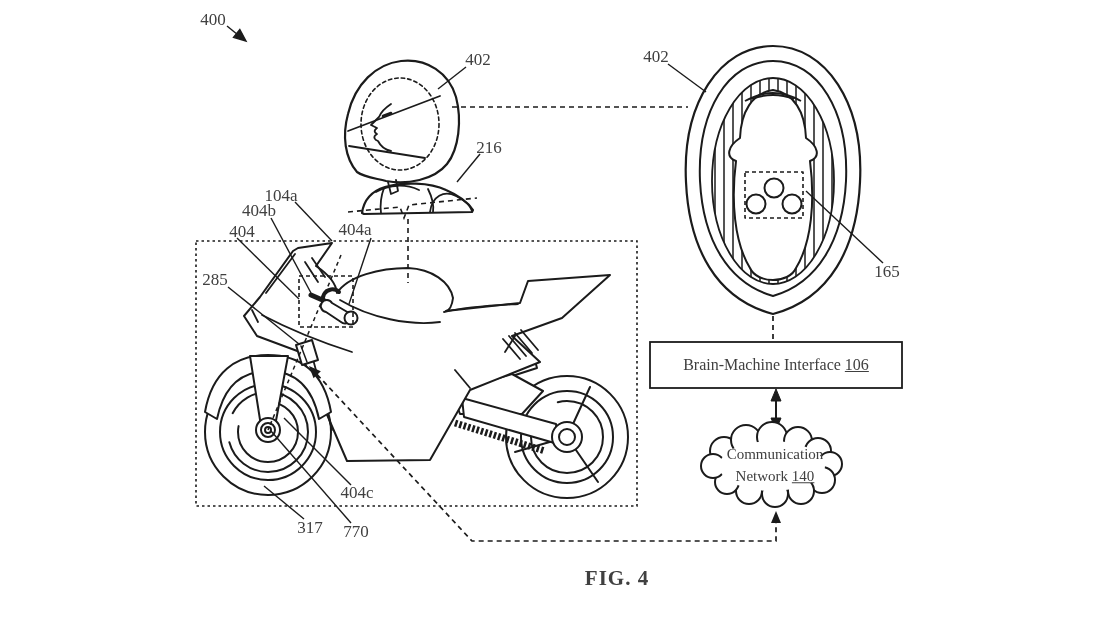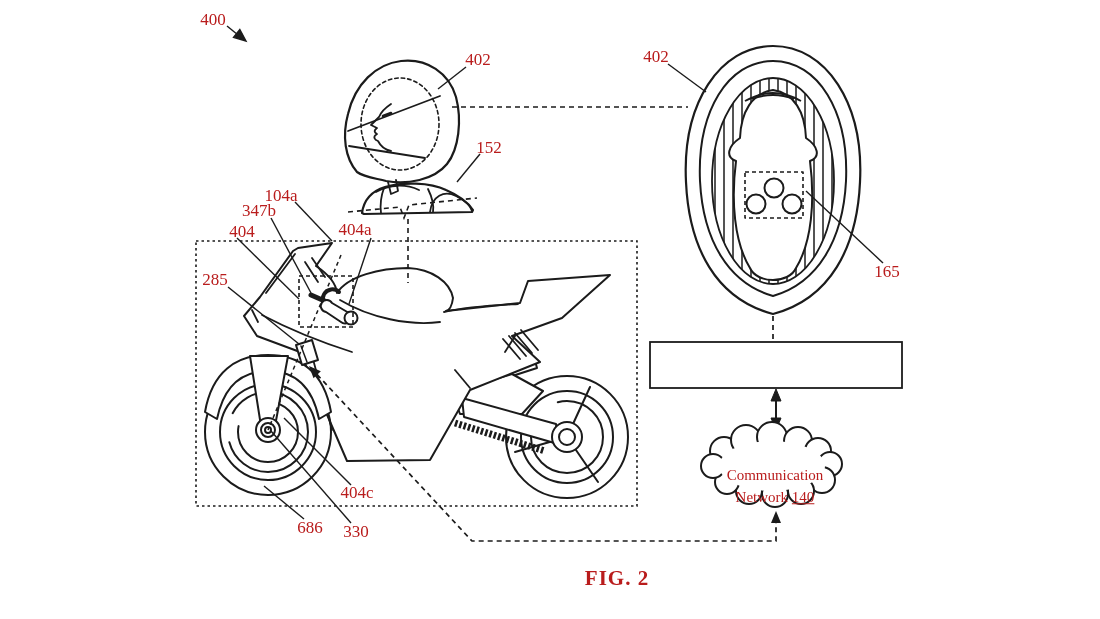--- a/index.html
+++ b/index.html
@@ -3,25 +3,25 @@
 <meta charset="utf-8">
 <style>
   html,body{margin:0;padding:0;background:#fff;}
   .canvas{
     position:relative;width:1100px;height:619px;background:#ffffff;overflow:hidden;
     font-family:"Liberation Serif", serif;color:#1b1b1b;
   }
   .canvas svg{position:absolute;left:0;top:0;}
   .lbl{
     position:absolute;transform:translate(-50%,-50%);
-    font-size:17px;line-height:1;white-space:nowrap;color:#b91c1c;
+    font-size:17px;line-height:1;white-space:nowrap;color:#404040;
     font-family:"Liberation Serif", serif;
   }
   .bmi-text{font-size:16px;}
-  .cloud-text{font-size:15px;text-align:center;line-height:1.45;margin-top:21px;}
+  .cloud-text{font-size:15px;text-align:center;line-height:1.45;}
   .ref{text-decoration:underline;}
   .fig-caption{font-size:21px;font-weight:bold;letter-spacing:1px;}
 </style>
 </head>
 <body>
 
 <div class="canvas">
 
 <svg width="1100" height="619" viewBox="0 0 1100 619">
   <defs>
@@ -211,34 +211,37 @@
     <line x1="883" y1="263" x2="806" y2="191"></line>
     <line x1="351" y1="485" x2="284" y2="418"></line>
     <line x1="304" y1="519" x2="264" y2="486"></line>
     <line x1="351" y1="523" x2="271" y2="431"></line>
   </g>
 </svg>
 
   <div class="lbl" style="left:213px;top:19px">400</div>
   <div class="lbl" style="left:478px;top:59px">402</div>
   <div class="lbl" style="left:656px;top:56px">402</div>
-  <div class="lbl" style="left:489px;top:147px">152</div>
+  <div class="lbl" style="left:489px;top:147px">216</div>
   <div class="lbl" style="left:281px;top:195px">104a</div>
-  <div class="lbl" style="left:259px;top:210px">347b</div>
+  <div class="lbl" style="left:259px;top:210px">404b</div>
   <div class="lbl" style="left:242px;top:231px">404</div>
   <div class="lbl" style="left:215px;top:279px">285</div>
   <div class="lbl" style="left:355px;top:229px">404a</div>
   <div class="lbl" style="left:887px;top:271px">165</div>
   <div class="lbl" style="left:357px;top:492px">404c</div>
-  <div class="lbl" style="left:310px;top:527px">686</div>
-  <div class="lbl" style="left:356px;top:531px">330</div>
-
+  <div class="lbl" style="left:310px;top:527px">317</div>
+  <div class="lbl" style="left:356px;top:531px">770</div>
+
+  <div class="lbl bmi-text" style="left:776px;top:365px">
+    <span>Brain-Machine Interface</span>&nbsp;<span class="ref">106</span>
+  </div>
 
   <div class="lbl cloud-text" style="left:775px;top:466px">
     <div>Communication</div>
     <div>
       <span>Network</span>
       <span class="ref">140</span>
     </div>
   </div>
 
-  <div class="lbl fig-caption" style="left:617px;top:578px">FIG. 2</div>
+  <div class="lbl fig-caption" style="left:617px;top:578px">FIG. 4</div>
 </div>
 
 </body></html>

